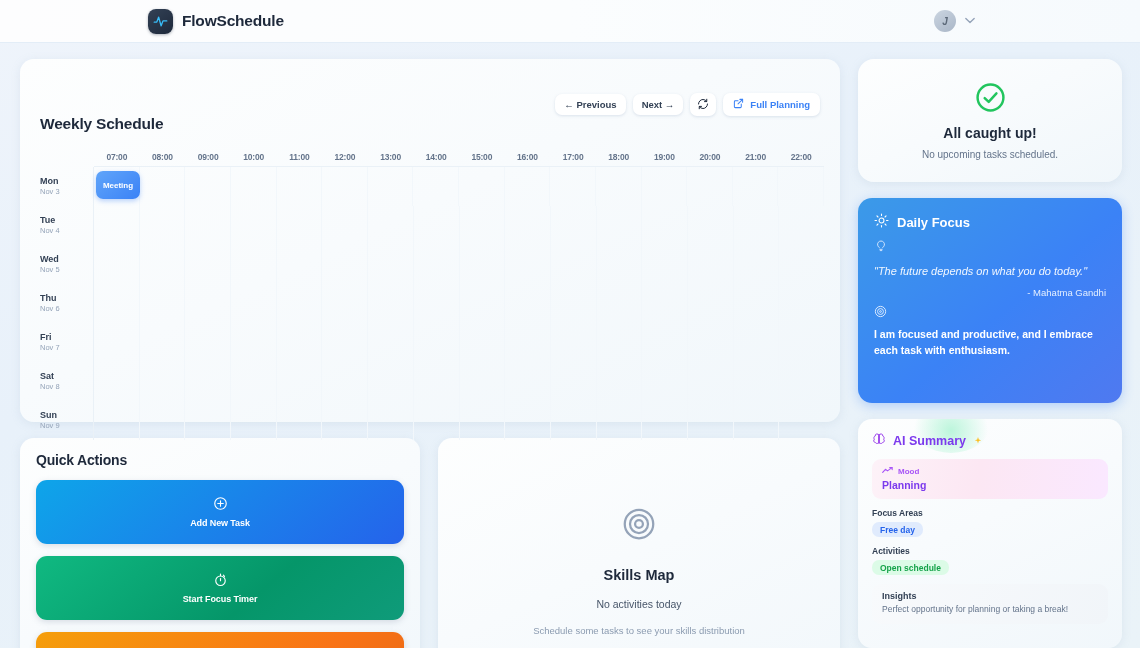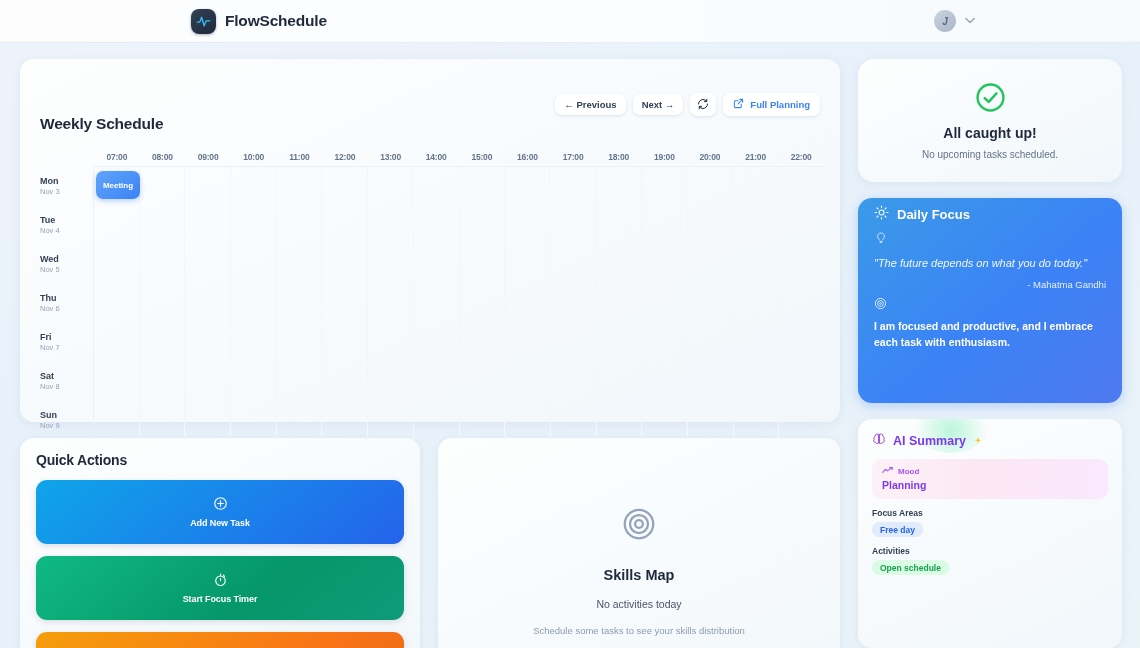--- a/index.html
+++ b/index.html
@@ -12,21 +12,20 @@
   }
 
   
   .topbar {
     height: 43px;
     background: linear-gradient(90deg,#fdfdfe 0%,#fbfdfe 50%,#f6fafd 100%);
     display: flex;
     align-items: center;
     border-bottom: 1px solid #e3edf7;
     position: relative;
-    padding-left: 43px;
   }
   .brand { display: flex; align-items: center; gap: 9px; margin-left: 148px; }
   .logo-box {
     width: 25px; height: 25px; border-radius: 8px;
     background: linear-gradient(145deg,#334155,#1e293b);
     display: flex; align-items: center; justify-content: center;
     box-shadow: 0 1px 3px rgba(30,41,59,.35);
   }
   .brand-name { font-size: 15.5px; font-weight: bold; color: #1e293b; letter-spacing: -.2px; }
   .user-area {
@@ -139,21 +138,21 @@
   .skills-sub { font-size: 10.5px; color: #475569; }
   .skills-hint { font-size: 9.5px; color: #8b9bb0; }
 
   
   .caught { height: 123px; display: flex; flex-direction: column;
     align-items: center; justify-content: center; gap: 8px; border-radius: 16px; }
   .caught-title { font-size: 14px; font-weight: bold; }
   .caught-sub { font-size: 10px; color: #64748b; }
 
   .focus {
-    height: 205px; border-radius: 14px; padding: 7px 16px;
+    height: 205px; border-radius: 14px; padding: 15px 16px;
     background: linear-gradient(140deg,#3b9ae8 0%,#3b82f6 55%,#4f79f0 100%);
     color: #fff; box-shadow: 0 3px 12px rgba(59,130,246,.32);
   }
   .focus-head { display: flex; align-items: center; gap: 8px; }
   .focus-title { font-size: 13px; font-weight: bold; }
   .focus-quote {
     margin-top: 7px; font-size: 11px; font-style: italic;
     line-height: 1.55; color: #f1f7ff;
   }
   .focus-author { margin-top: 7px; font-size: 9.5px; text-align: right; color: #e3eeff; }
@@ -571,16 +570,20 @@
         </div>
         <div class="mood-value">Planning</div>
       </div>
 
       <div class="ai-sec-title">Focus Areas</div>
       <span class="chip chip-blue">Free day</span>
 
       <div class="ai-sec-title">Activities</div>
       <span class="chip chip-green">Open schedule</span>
 
+      <div class="insights">
+        <div class="ins-title">Insights</div>
+        <div class="ins-text">Perfect opportunity for planning or taking a break!</div>
+      </div>
     </div>
 
   </div>
 </div>
 
 </body></html>

